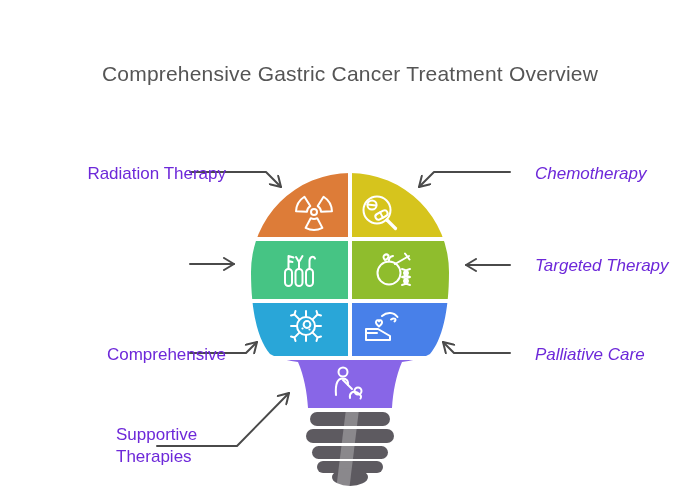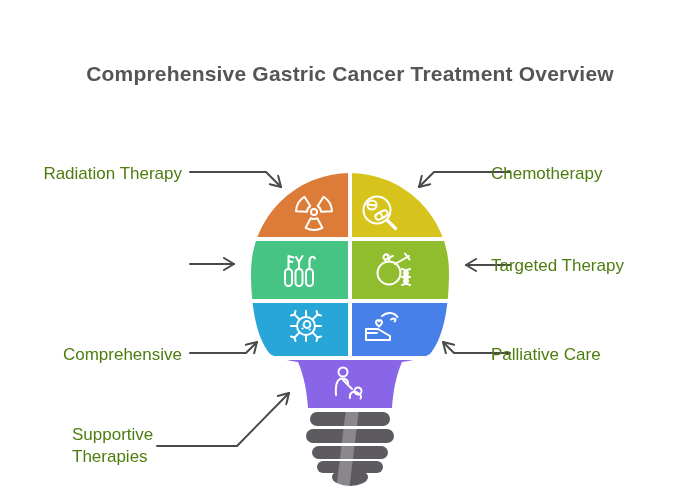--- a/index.html
+++ b/index.html
@@ -1,22 +1,22 @@
 <!DOCTYPE html>
 <html><head>
 <meta charset="utf-8">
 <style>
   html,body{margin:0;padding:0;background:#fff;}
   .stage{position:relative;width:700px;height:500px;background:#fff;overflow:hidden;
          font-family:"Liberation Sans",sans-serif;}
   .title{position:absolute;top:62px;left:0;width:100%;text-align:center;
-         font-size:21px;font-weight:bold;color:#555555;letter-spacing:.2px;}
-  .lbl{position:absolute;font-size:17px;color:#4d7c0f;white-space:nowrap;line-height:22px;}
+         font-size:21px;font-weight:normal;color:#555555;letter-spacing:.2px;}
+  .lbl{position:absolute;font-size:17px;color:#6d28d9;white-space:nowrap;line-height:22px;margin-left:44px;}
   .lbl.right{left:0;width:182px;text-align:right;}
-  .lbl.left{left:491px;text-align:left;}
+  .lbl.left{left:491px;text-align:left;font-style:italic;}
   .lbl.center{left:72px;width:120px;text-align:left;white-space:normal;}
   svg.diagram{position:absolute;top:0;left:0;}
   .arrow{stroke:#4A4A4A;stroke-width:2;fill:none;stroke-linejoin:round;stroke-linecap:round;}
   .icon{stroke:#FFFFFF;stroke-width:2;fill:none;stroke-linecap:round;stroke-linejoin:round;}
 </style>
 </head>
 <body>
 
 <div class="stage">
 

